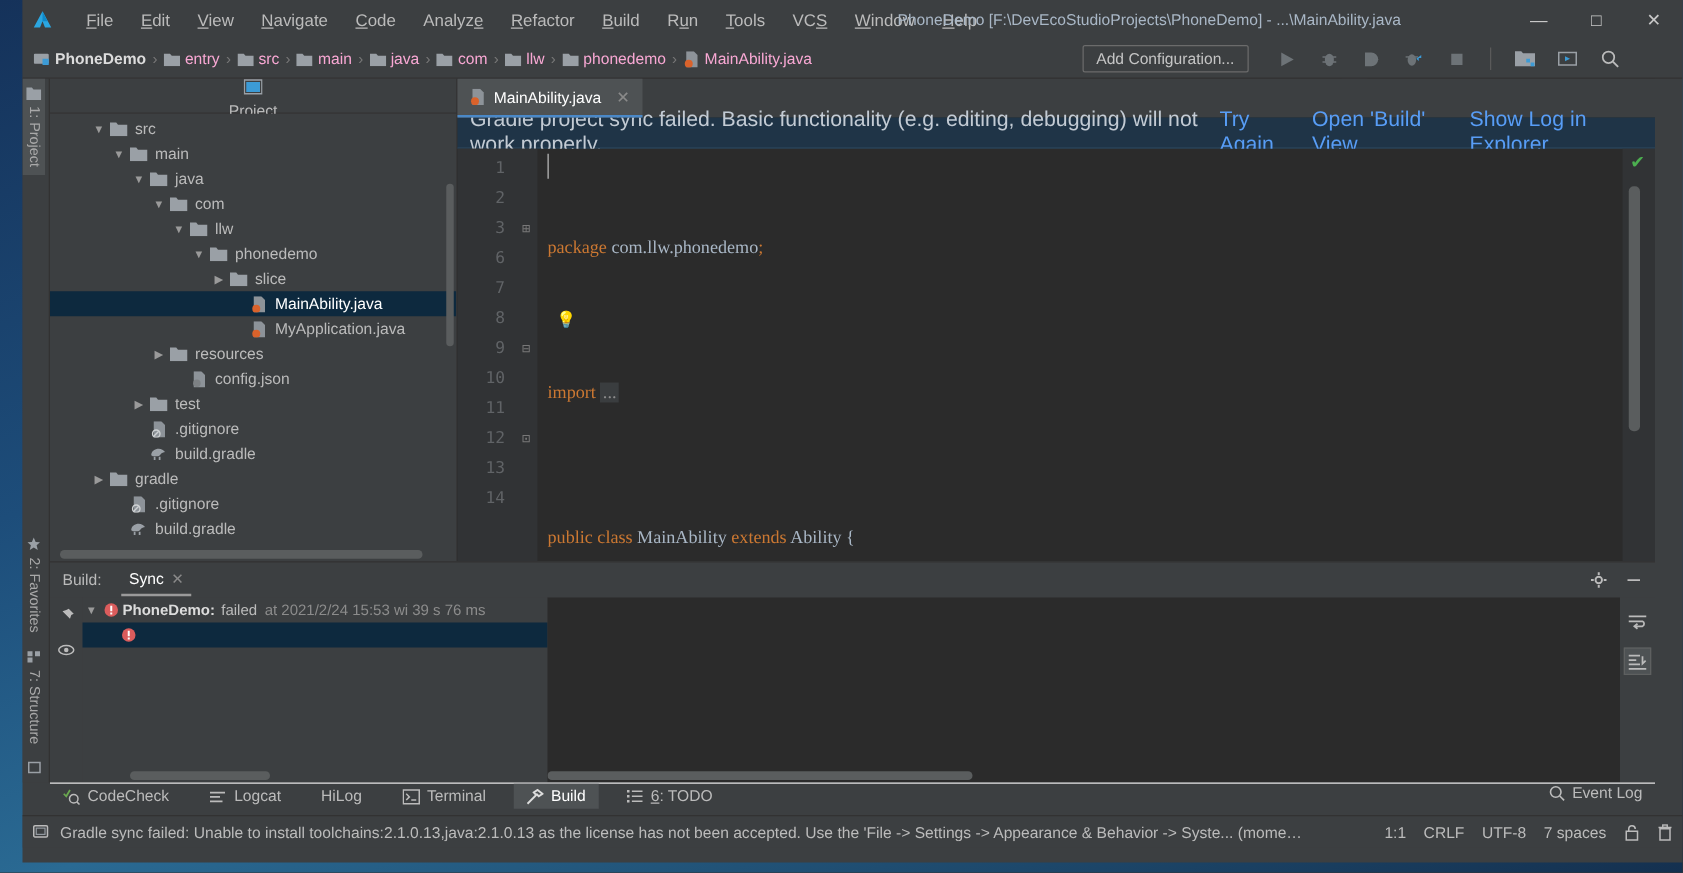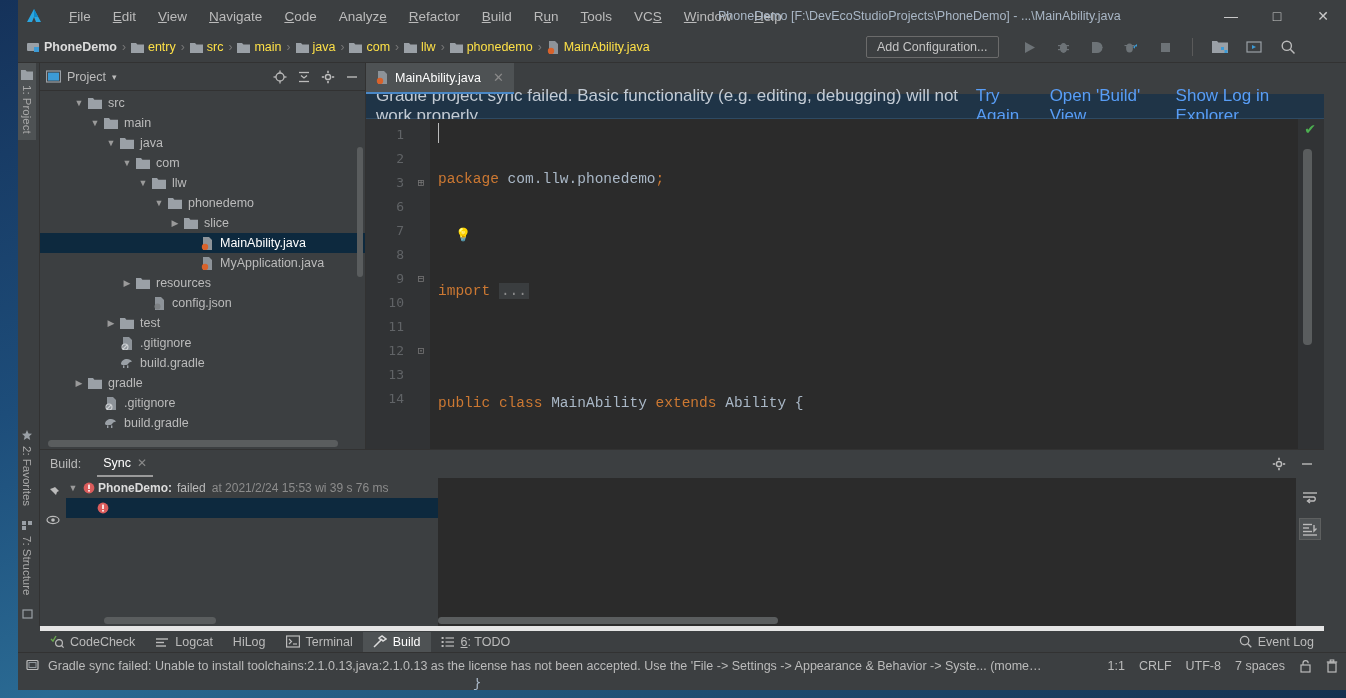--- a/index.html
+++ b/index.html
@@ -45,21 +45,21 @@
   .win-buttons { position: absolute; right: 0; top: 0; height: 32px; display: flex; }
   .win-btn { width: 46px; height: 32px; display: flex; align-items: center; justify-content: center; color: #c8c8c8; font-size: 14px; }
 
   
   .toolbar {
     position: absolute; left: 0; top: 32px; width: 1328px; height: 31px;
     background: #3c3f41; display: flex; align-items: center;
     border-bottom: 1px solid #323232;
   }
   .crumbs { display: flex; align-items: center; margin-left: 6px; }
-  .crumb { display: flex; align-items: center; gap: 4px; color: #fde047; font-size: 12.5px; padding: 0 3px;}
+  .crumb { display: flex; align-items: center; gap: 4px; color: #f9a8d4; font-size: 12.5px; padding: 0 3px;}
   .crumb.bold { font-weight: bold; color: #dcdcdc;}
   .crumb-sep { color: #777; margin: 0 2px; font-size: 12px;}
   .addconf {
     position: absolute; left: 848px;
     border: 1px solid #6b6b6b; border-radius: 2px;
     padding: 3px 10px; color: #c5c5c5; font-size: 12.5px;
     background: #3c3f41;
   }
   .tb-icons { position: absolute; left: 1000px; display: flex; align-items: center; gap: 12px; }
   .tb-ic { width: 22px; height: 22px; display:flex; align-items:center; justify-content:center; }
@@ -84,21 +84,21 @@
   .stripe-bottomgroup { position: absolute; bottom: 0; left: 0; width: 22px; }
 
   
   .project-panel {
     position: absolute; left: 22px; top: 63px; width: 326px; height: 386px;
     background: #3c3f41; display: flex; flex-direction: column;
     border-right: 1px solid #323232;
   }
   .pp-header {
     height: 28px; display: flex; align-items: center;
-    padding: 0 6px; gap: 6px; border-bottom: 1px solid #323232;
+    padding: 0 6px; gap: 6px; border-bottom: 1px solid #323232; flex-direction: column;
   }
   .pp-title { font-size: 12.5px; color: #bbbbbb; }
   .pp-head-icons { margin-left: auto; display: flex; align-items: center; gap: 10px; }
   .pp-tree { flex: 1; background: #3c3f41; overflow: hidden; position: relative; padding-top: 2px;}
   .trow {
     height: 20px; display: flex; align-items: center; font-size: 12.5px;
     color: #bbbbbb; white-space: nowrap;
   }
   .trow.selected { background: #0d293e; color: #ffffff; }
   .tarrow { width: 14px; text-align: center; color: #9a9a9a; font-size: 9px; flex: none;}
@@ -137,22 +137,22 @@
     font-family: "DejaVu Sans Mono", monospace; font-size: 13px;
     text-align: right; padding-top: 4px;
   }
   .gutter div { height: 24px; line-height: 24px; padding-right: 8px; }
   .foldcol {
     width: 18px; background: #313335; padding-top: 4px;
     font-family: "DejaVu Sans Mono", monospace; font-size: 11px; color: #787878;
   }
   .foldcol div { height: 24px; line-height: 24px; text-align: center; }
   .code {
-    flex: 1; padding-top: 0; padding-left: 8px;
-    font-family: Liberation Mono, monospace; font-size: 14.5px;
+    flex: 1; padding-top: 16px; padding-left: 8px;
+    font-family: Liberation Serif, serif; font-size: 14.5px;
     white-space: pre; color: #a9b7c6; position: relative;
   }
   .code .ln { height: 24px; line-height: 24px; }
   .kw { color: #cc7832; }
   .folded { background: #3a3d3f; color: #8c8c8c; padding: 0 2px;}
   .caret { position:absolute; left: 8px; top: 4px; width: 1px; height: 20px; background:#bbbbbb;}
   .bulb { color: #f5c147; font-size: 13px; }
   .ed-scrollbar {
     position: absolute; right: 12px; top: 30px; width: 9px; height: 196px;
     background: #5a5d5e; border-radius: 4px;
@@ -184,22 +184,22 @@
     color: #ff6b68; padding: 6px 0 0 6px; overflow: hidden;
   }
   .con-hscroll { position:absolute; left: 0px; bottom: 2px; width: 340px; height: 7px; background:#5a5d5e; border-radius:4px;}
   .bp-rightcol { width: 28px; background:#3c3f41; display:flex; flex-direction:column; align-items:center; padding-top: 8px; gap: 10px;}
   .bp-rbtn { width: 22px; height: 22px; display:flex; align-items:center; justify-content:center;}
   .bp-rbtn.active { background:#4e5254; border: 1px solid #5e6060;}
 
   
   .toolbar-bottom {
     position: absolute; left: 22px; top: 626px; width: 1284px; height: 26px;
-    background: #3c3f41; display: flex; align-items: center; gap: 0;
-    border-top: 5px solid #e5e5e5;
+    background: #3c3f41; display: flex; align-items: flex-start; gap: 12px;
+    border-top: 1px solid #e5e5e5;
   }
   .bt-tab { display:flex; align-items:center; gap: 6px; padding: 3px 10px; font-size: 12.5px; color:#bbbbbb;}
   .bt-tab.active { background:#4e5254; color:#ffffff; }
   .bt-tab u { text-decoration: underline; }
   .bt-right { margin-left: auto; display:flex; align-items:center; gap:6px; padding-right: 10px; font-size: 12.5px; color:#bbbbbb;}
 
   
   .statusbar {
     position: absolute; left: 0; top: 652px; width: 1328px; height: 26px;
     background: #3c3f41; display: flex; align-items: center;

